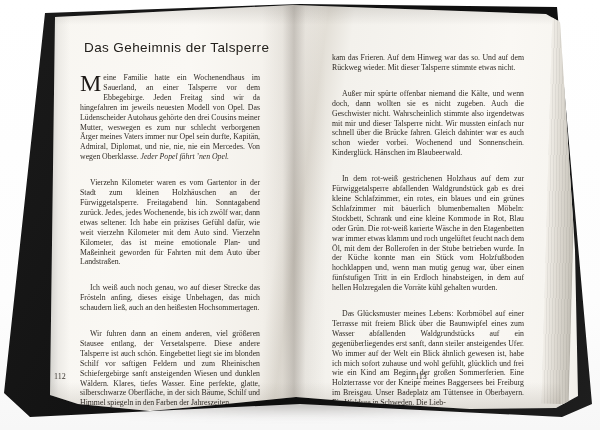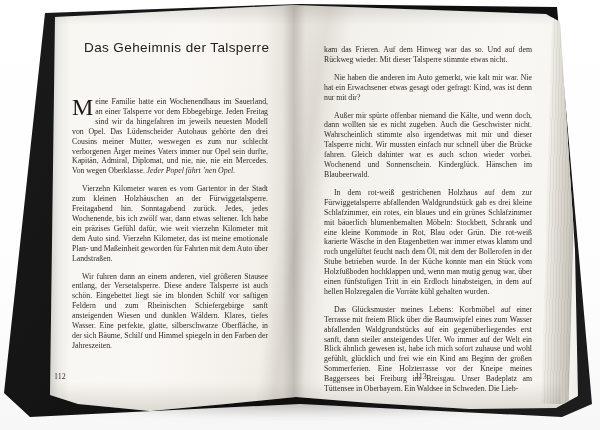--- a/index.html
+++ b/index.html
@@ -31,23 +31,23 @@
   
   .fore-edge{position:absolute;left:547px;top:14px;width:27px;height:390px;transform:rotate(1.6deg);
     background:
       repeating-linear-gradient(to right, rgba(0,0,0,0) 0 2px, rgba(0,0,0,.05) 2px 3px),
       linear-gradient(to right,#f1eee8,#ddd9d1 45%,#ccc8bf 85%,#bfbbb2);}
 
   
   .page-text{position:absolute;color:#2f2a24;}
   .text-left{left:64px;top:40px;width:212px;}
   .text-right{left:316px;top:37px;width:224px;}
-  .chapter-heading{margin:0 0 42px 20px;font-family:"Liberation Sans",sans-serif;font-weight:400;
+  .chapter-heading{margin:0 0 18px 20px;font-family:"Liberation Sans",sans-serif;font-weight:400;
     font-size:13.5px;letter-spacing:.4px;color:#23201c;white-space:nowrap;}
-  .para{margin:8px;text-align:justify;font-family:"Liberation Serif",serif;
+  .para{margin:16px;text-align:justify;font-family:"Liberation Serif",serif;
     font-size:7.8px;line-height:9.9px;hyphens:auto;-webkit-hyphens:auto;word-spacing:-0.2px;}
   .para.indent{text-indent:10px;}
   .dropcap{float:left;font-family:"Liberation Serif",serif;font-size:24px;line-height:19px;
     padding:1px 2px 0 0;color:#1d1916;}
   .it{font-style:italic;}
   .page-number{position:absolute;top:372px;font-family:"Liberation Serif",serif;font-size:8px;color:#3a352f;}
   .pn-left{left:54px;}
   .pn-right{left:316px;width:210px;text-align:center;}
 </style>
 </head>
@@ -61,26 +61,26 @@
     <div class="top-shade"></div>
     <div class="left-edge-shade"></div>
     <div class="fore-edge"></div>
     <div class="gutter-shade"></div>
     <div class="bottom-shade"></div>
 
     <div class="page-text text-left">
       <h1 class="chapter-heading">Das Geheimnis der Talsperre</h1>
       <p class="para"><span class="dropcap">M</span><span>eine Familie hatte ein Wochenendhaus im Sauerland, an einer Talsperre vor dem Ebbegebirge. Jeden Freitag sind wir da hingefahren im jeweils neuesten Modell von Opel. Das Lüdenscheider Autohaus gehörte den drei Cousins meiner Mutter, weswegen es zum nur schlecht verborgenen Ärger meines Vaters immer nur Opel sein durfte, Kapitän, Admiral, Diplomat, und nie, nie, nie ein Mercedes. Von wegen Oberklasse. </span><em class="it">Jeder Popel fährt ’nen Opel.</em></p>
       <p class="para indent">Vierzehn Kilometer waren es vom Gartentor in der Stadt zum kleinen Holzhäuschen an der Fürwiggetalsperre. Freitagabend hin. Sonntagabend zurück. Jedes, jedes Wochenende, bis ich zwölf war, dann etwas seltener. Ich habe ein präzises Gefühl dafür, wie weit vierzehn Kilometer mit dem Auto sind. Vierzehn Kilometer, das ist meine emotionale Plan- und Maßeinheit geworden für Fahrten mit dem Auto über Landstraßen.</p>
+      <p class="para indent">Ich weiß auch noch genau, wo auf dieser Strecke das Frösteln anfing, dieses eisige Unbehagen, das mich schaudern ließ, auch an den heißesten Hochsommertagen.</p>
       <p class="para indent">Wir fuhren dann an einem anderen, viel größeren Stausee entlang, der Versetalsperre. Diese andere Talsperre ist auch schön. Eingebettet liegt sie im blonden Schilf vor saftigen Feldern und zum Rheinischen Schiefergebirge sanft ansteigenden Wiesen und dunklen Wäldern. Klares, tiefes Wasser. Eine perfekte, glatte, silberschwarze Oberfläche, in der sich Bäume, Schilf und Himmel spiegeln in den Farben der Jahreszeiten.</p>
     </div>
 
     <div class="page-text text-right">
       <p class="para">kam das Frieren. Auf dem Hinweg war das so. Und auf dem Rückweg wieder. Mit dieser Talsperre stimmte etwas nicht.</p>
-      <p class="para indent">Nie haben die anderen im Auto gemerkt, wie kalt mir war. Nie hat ein Erwachsener etwas gesagt oder gefragt: Kind, was ist denn nur mit dir?</p>
       <p class="para indent">Außer mir spürte offenbar niemand die Kälte, und wenn doch, dann wollten sie es nicht zugeben. Auch die Geschwister nicht. Wahrscheinlich stimmte also irgendetwas mit mir und dieser Talsperre nicht. Wir mussten einfach nur schnell über die Brücke fahren. Gleich dahinter war es auch schon wieder vorbei. Wochenend und Sonnenschein. Kinderglück. Hänschen im Blaubeerwald.</p>
       <p class="para indent">In dem rot-weiß gestrichenen Holzhaus auf dem zur Fürwiggetalsperre abfallenden Waldgrundstück gab es drei kleine Schlafzimmer, ein rotes, ein blaues und ein grünes Schlafzimmer mit bäuerlich blumenbemalten Möbeln: Stockbett, Schrank und eine kleine Kommode in Rot, Blau oder Grün. Die rot-weiß karierte Wäsche in den Etagenbetten war immer etwas klamm und roch ungelüftet feucht nach dem Öl, mit dem der Bollerofen in der Stube betrieben wurde. In der Küche konnte man ein Stück vom Holzfußboden hochklappen und, wenn man mutig genug war, über einen fünfstufigen Tritt in ein Erdloch hinabsteigen, in dem auf hellen Holzregalen die Vorräte kühl gehalten wurden.</p>
       <p class="para indent">Das Glücksmuster meines Lebens: Korbmöbel auf einer Terrasse mit freiem Blick über die Baumwipfel eines zum Wasser abfallenden Waldgrundstücks auf ein gegenüberliegendes erst sanft, dann steiler ansteigendes Ufer. Wo immer auf der Welt ein Blick ähnlich gewesen ist, habe ich mich sofort zuhause und wohl gefühlt, glücklich und frei wie ein Kind am Beginn der großen Sommerferien. Eine Holzterrasse vor der Kneipe meines Baggersees bei Freiburg im Breisgau. Unser Badeplatz am Tüttensee in Oberbayern. Ein Waldsee in Schweden. Die Lieb-</p>
     </div>
 
     <div class="page-number pn-left">112</div>
     <div class="page-number pn-right">113</div>
   </div>
 </div>
 

